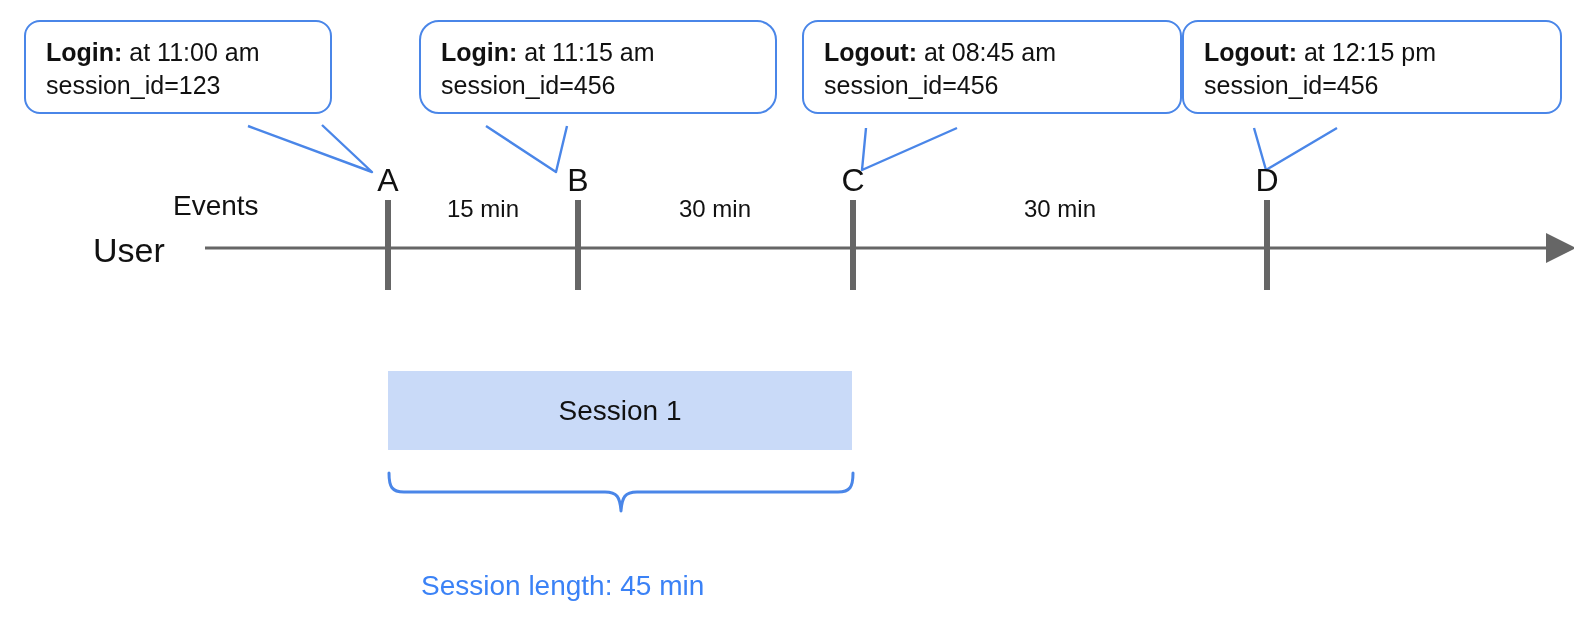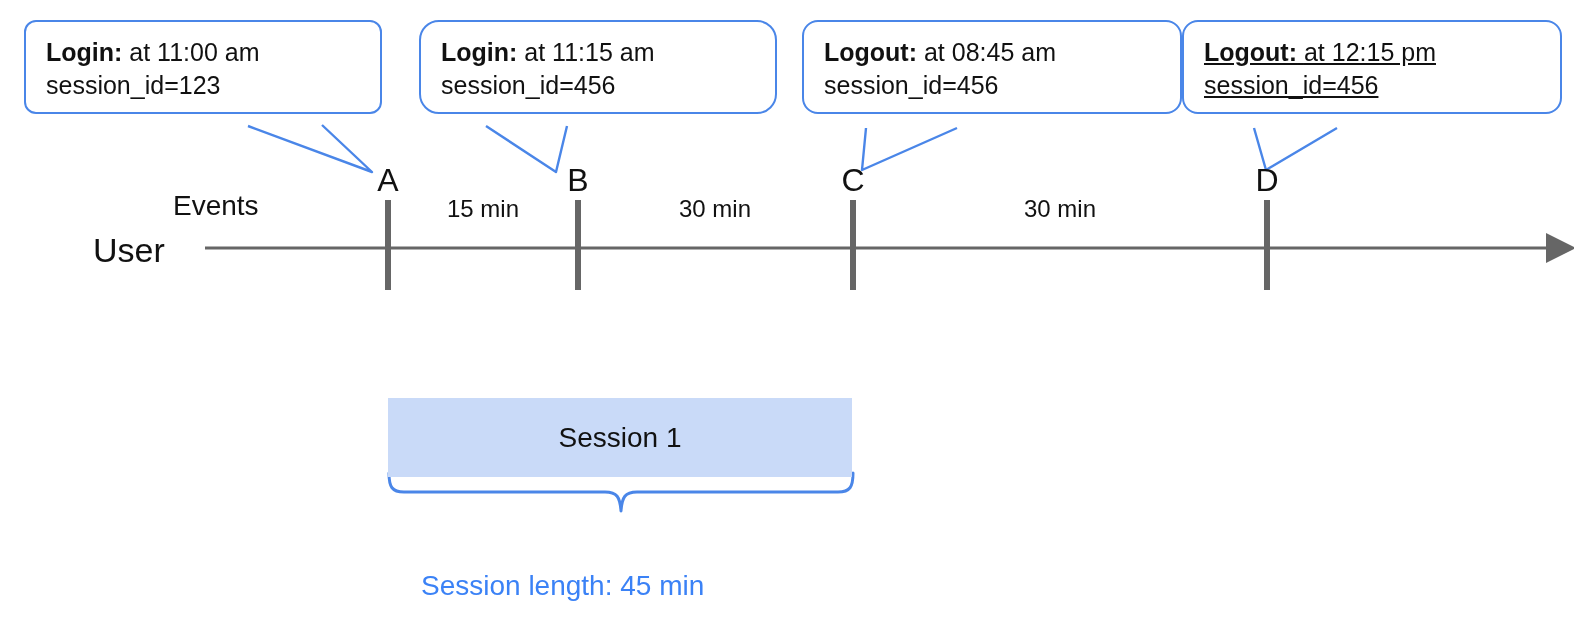--- a/index.html
+++ b/index.html
@@ -132,52 +132,52 @@
 
     <path d="M389,473
              C389,487 392,492 404,492
              L605,492
              C617,492 620,497 621,511
              C622,497 625,492 637,492
              L838,492
              C850,492 853,487 853,473" fill="none" stroke="#4a86e8" stroke-width="3" stroke-linecap="round" stroke-linejoin="round"></path>
   </svg>
 
-  <div class="callout" style="left:24px; top:20px; width:358px;border-radius:12px;">
+  <div class="callout" style="left:24px; top:20px; width:308px;">
     <span class="line"><span class="evt">Login:</span> <span>at 11:00 am</span></span>
     <span class="line">session_id=123</span>
   </div>
 
   <div class="callout" style="left:419px; top:20px; width:358px;border-radius:20px;">
     <span class="line"><span class="evt">Login:</span> <span>at 11:15 am</span></span>
     <span class="line">session_id=456</span>
   </div>
 
   <div class="callout" style="left:802px; top:20px; width:380px;">
     <span class="line"><span class="evt">Logout:</span> <span>at 08:45 am</span></span>
     <span class="line">session_id=456</span>
   </div>
 
-  <div class="callout" style="left:1182px; top:20px; width:380px;text-decoration:underline;">
+  <div class="callout" style="left:1182px; top:20px; width:380px;">
     <span class="line"><span class="evt">Logout:</span> <span>at 12:15 pm</span></span>
     <span class="line">session_id=456</span>
   </div>
 
   <div class="row-label" style="left:173px; top:166px;">Events</div>
 
   <div class="axis-label" style="left:93px; top:231px;">User</div>
 
   <div class="event-letter" style="left:363px; top:162px; width:50px;">A</div>
   <div class="event-letter" style="left:553px; top:162px; width:50px;">B</div>
   <div class="event-letter" style="left:828px; top:162px; width:50px;">C</div>
   <div class="event-letter" style="left:1242px; top:162px; width:50px;">D</div>
 
   <div class="interval-label" style="left:413px; top:195px; width:140px;">15 min</div>
   <div class="interval-label" style="left:645px; top:195px; width:140px;">30 min</div>
   <div class="interval-label" style="left:990px; top:195px; width:140px;">30 min</div>
 
-  <div class="session-bar" style="left:388px; top:371px; width:464px; height:79px;margin-top:27px;">
+  <div class="session-bar" style="left:388px; top:371px; width:464px; height:79px;">
     <span>Session 1</span>
   </div>
 
   <div class="summary-label" style="left:421px; top:570px; width:400px;">Session length: 45 min</div>
 
 </div>
 
 </body></html>

